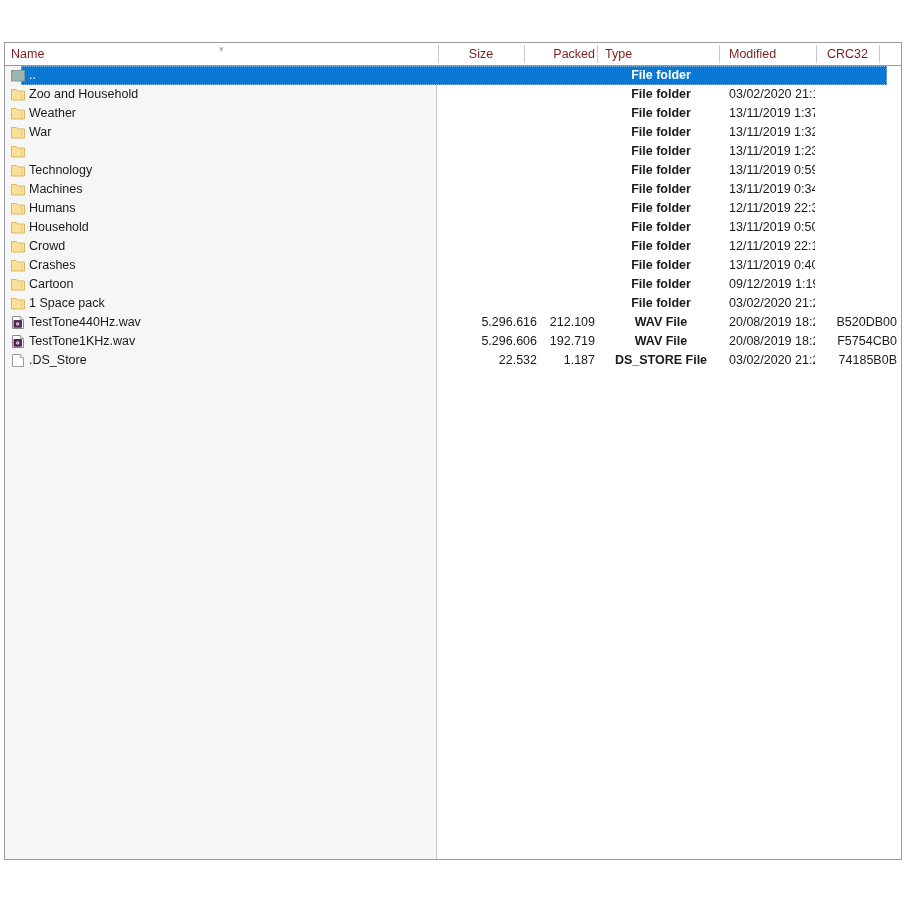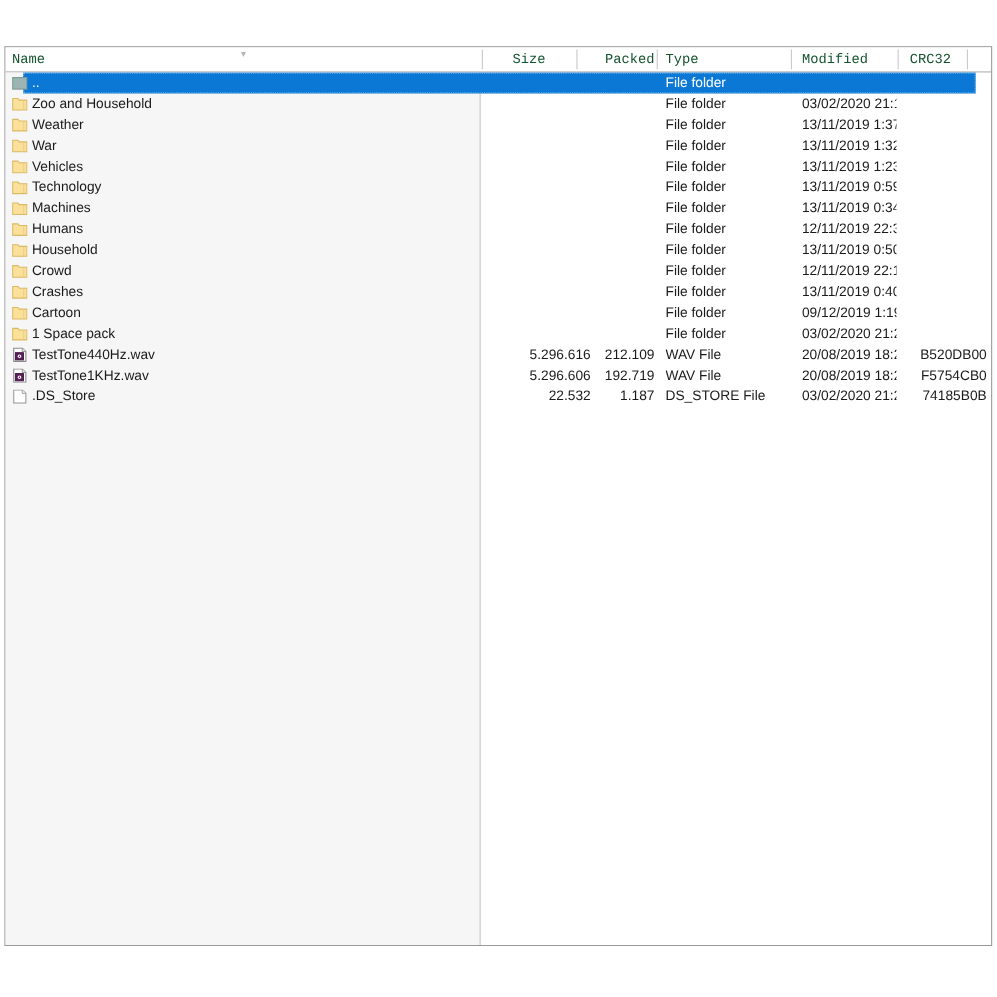--- a/index.html
+++ b/index.html
@@ -31,25 +31,24 @@
     background: #ffffff;
     border-bottom: 1px solid #9a9a9e;
     box-sizing: border-box;
   }
   .hcell {
     position: absolute;
     top: 0;
     height: 22px;
     line-height: 22px;
     font-size: 12.5px;
-    color: #14532d;
+    color: #7f1d1d;
     white-space: nowrap;
     overflow: hidden;
     box-sizing: border-box;
-    font-family: Liberation Mono, monospace;
   }
   .hcell .hlabel { display: block; }
   .hdiv {
     position: absolute;
     top: 2px;
     width: 1px;
     height: 18px;
     background: #c9c9cc;
   }
   .sort-ind {
@@ -104,21 +103,21 @@
     height: 19px;
     line-height: 19px;
     font-size: 12.5px;
     color: #1a1a1a;
     white-space: nowrap;
     overflow: hidden;
   }
   .c-name  { left: 24px;  width: 404px; text-align: left; }
   .c-size  { left: 460px; width: 72px;  text-align: right; }
   .c-pack  { left: 520px; width: 70px;  text-align: right; }
-  .c-type  { left: 600px; width: 112px; text-align: left; }
+  .c-type  { left: 600px; width: 112px; text-align: center; font-weight: bold; }
   .c-mod   { left: 724px; width: 86px;  text-align: left; }
   .c-crc   { left: 822px; width: 70px;  text-align: right; }
 
   
   .ico {
     position: absolute;
     left: 6px;
     top: 3px;
     width: 14px;
     height: 13px;
@@ -229,21 +228,20 @@
           <span class="cell c-mod">13/11/2019 1:32</span>
           <span class="cell c-crc"></span>
         </div>
         <div class="row">
           <span class="ico">
             <svg width="14" height="13" viewBox="0 0 14 13">
               <path d="M0.5 1.5 H5.3 L6.6 3.0 H13.5 V12.0 H0.5 Z" fill="#fbe09a" stroke="#d9b963" stroke-width="1"></path>
               <path d="M10.6 3.2 V11.6" stroke="#e9cd84" stroke-width="0.9" fill="none"></path>
             </svg>
           </span>
-          <span class="cell c-name">Vehicles</span>
           <span class="cell c-size"></span>
           <span class="cell c-pack"></span>
           <span class="cell c-type">File folder</span>
           <span class="cell c-mod">13/11/2019 1:23</span>
           <span class="cell c-crc"></span>
         </div>
         <div class="row">
           <span class="ico">
             <svg width="14" height="13" viewBox="0 0 14 13">
               <path d="M0.5 1.5 H5.3 L6.6 3.0 H13.5 V12.0 H0.5 Z" fill="#fbe09a" stroke="#d9b963" stroke-width="1"></path>

